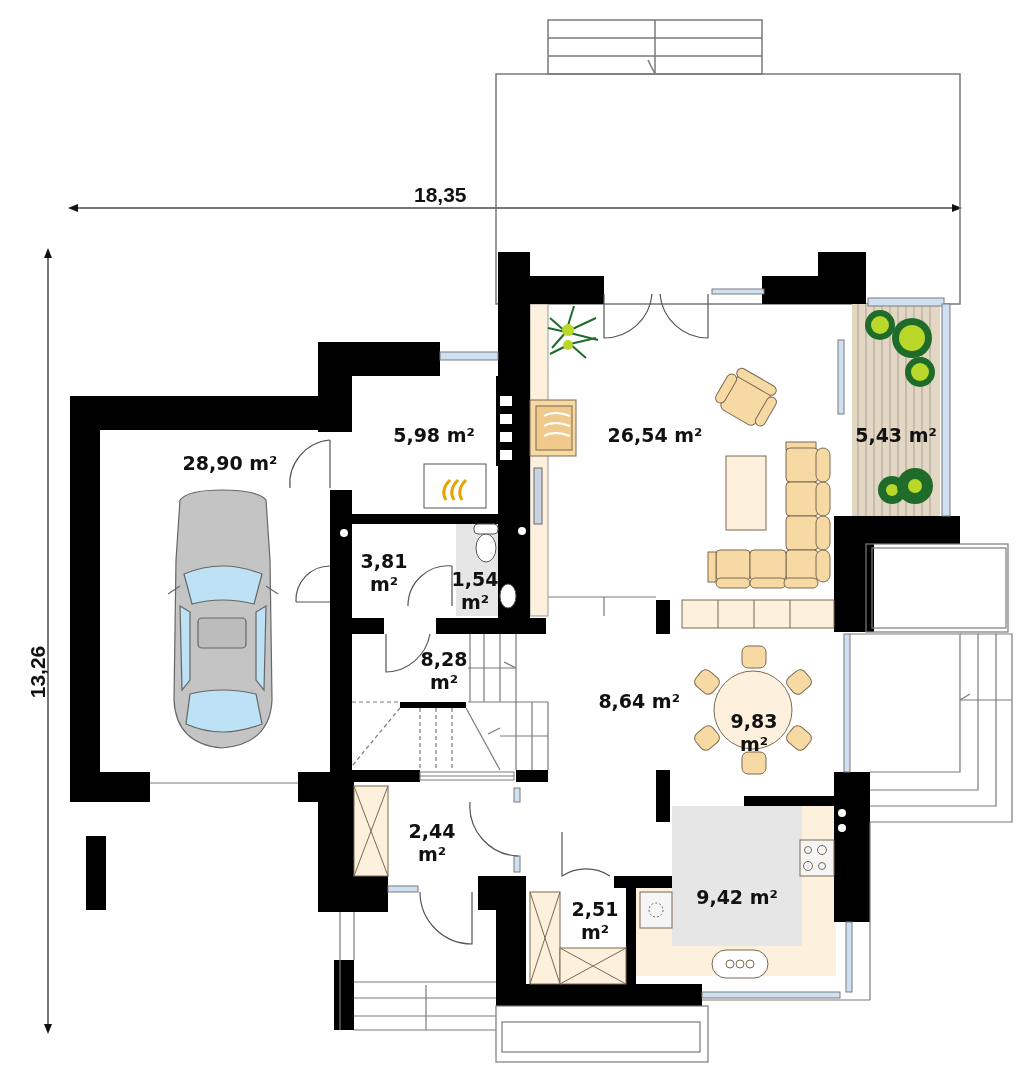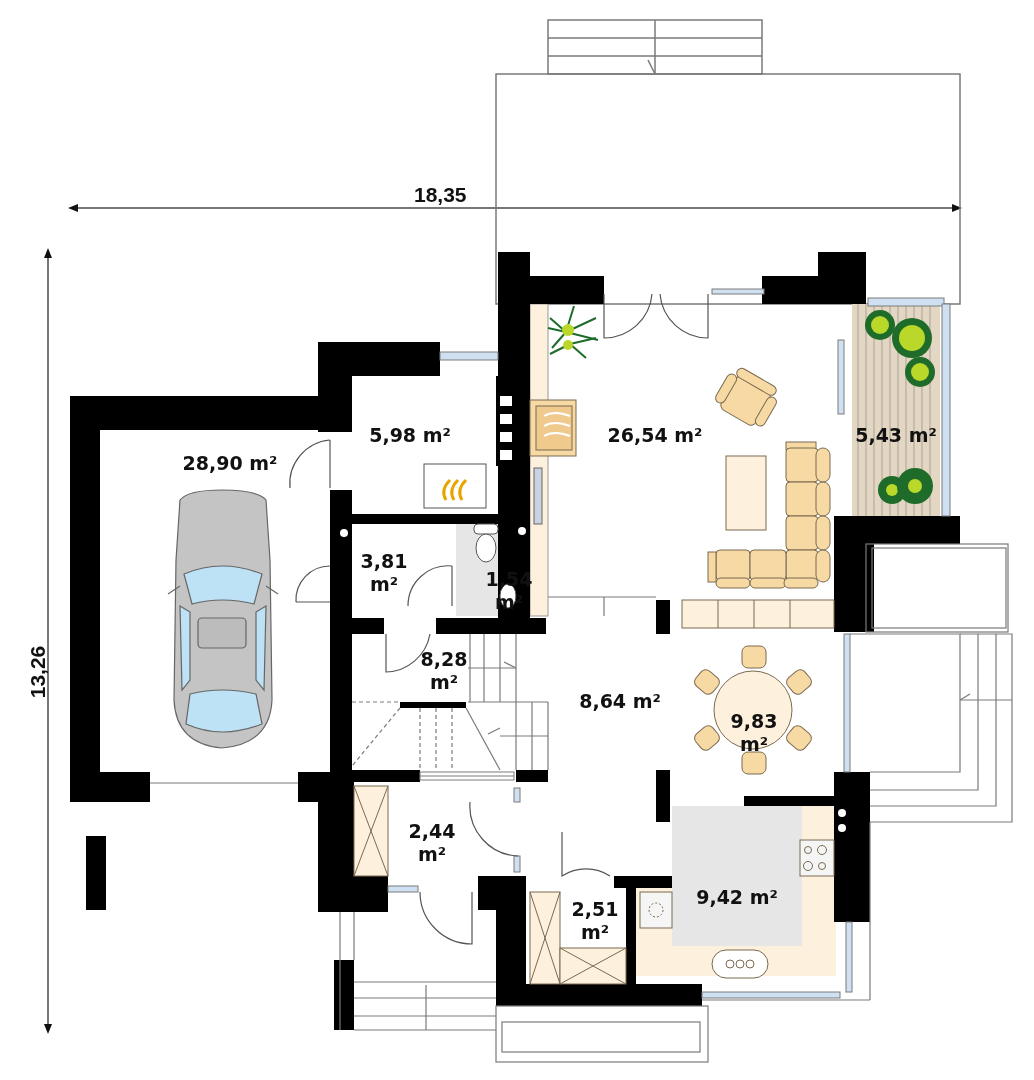--- a/index.html
+++ b/index.html
@@ -297,37 +297,37 @@
       <circle cx="915" cy="486" r="18" fill="#1f6b2a"></circle>
         <circle cx="915" cy="486" r="7" fill="#b9d82a"></circle>
     </g>
   </g>
 </svg>
 
 <div class="dim" style="left:414px;top:183px;">18,35</div>
 <div class="dim v" style="left:8px;top:660px;width:60px;text-align:center;">13,26</div>
 
 <div class="lbl" style="left:170px;top:452px;width:120px;">28,90 m²</div>
-<div class="lbl" style="left:350px;top:424px;width:120px;">5,98 m²</div>
+<div class="lbl" style="left:374px;top:424px;width:120px;">5,98 m²</div>
 <div class="lbl" style="left:590px;top:424px;width:130px;">26,54 m²</div>
 <div class="lbl" style="left:846px;top:424px;width:100px;">5,43 m²</div>
 
 <div class="lbl two" style="left:354px;top:550px;width:60px;">
   <div>3,81</div>
   <div>m²</div>
 </div>
-<div class="lbl two" style="left:450px;top:568px;width:50px;margin-left:34px;">
+<div class="lbl two" style="left:450px;top:568px;width:50px;">
   <div>1,54</div>
   <div>m²</div>
 </div>
 <div class="lbl two" style="left:414px;top:648px;width:60px;">
   <div>8,28</div>
   <div>m²</div>
 </div>
-<div class="lbl" style="left:560px;top:690px;width:120px;">8,64 m²</div>
+<div class="lbl" style="left:560px;top:690px;width:120px;text-align:right;">8,64 m²</div>
 <div class="lbl two" style="left:724px;top:688px;width:60px;margin-top:22px;">
   <div>9,83</div>
   <div>m²</div>
 </div>
 <div class="lbl two" style="left:402px;top:820px;width:60px;">
   <div>2,44</div>
   <div>m²</div>
 </div>
 <div class="lbl two" style="left:564px;top:898px;width:62px;">
   <div>2,51</div>

